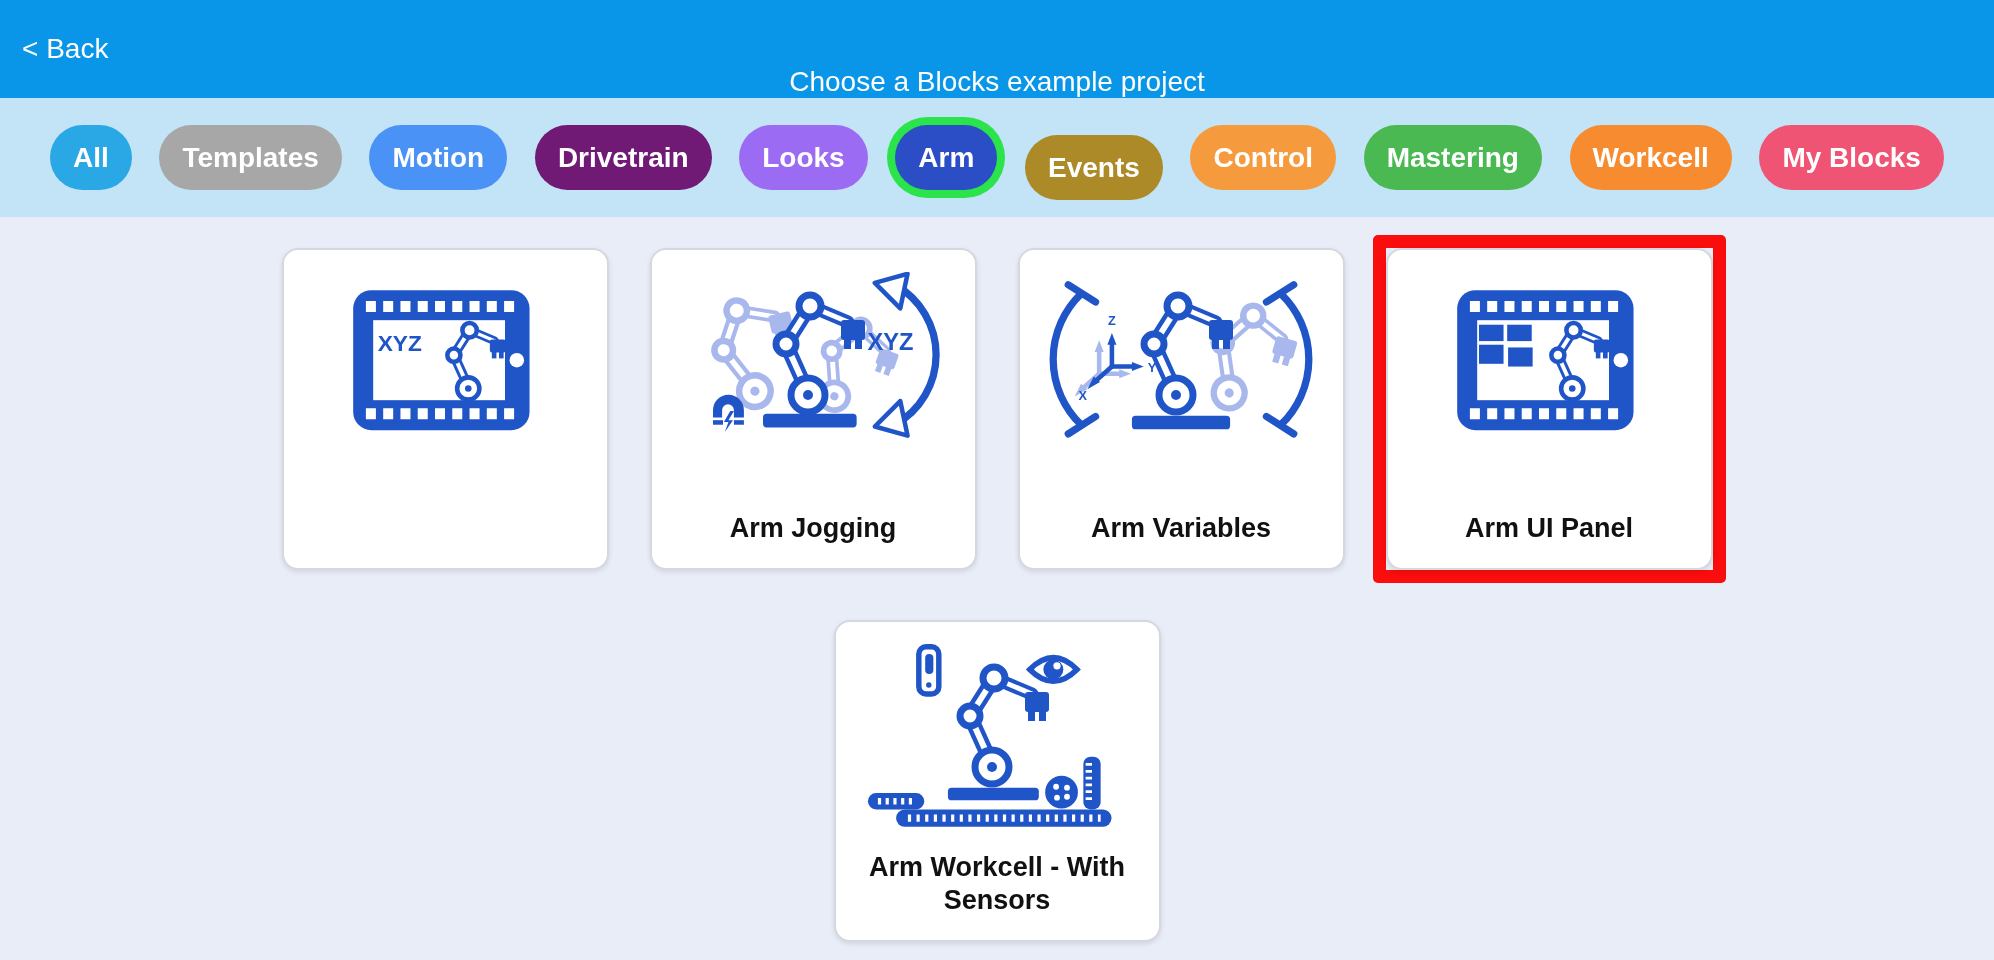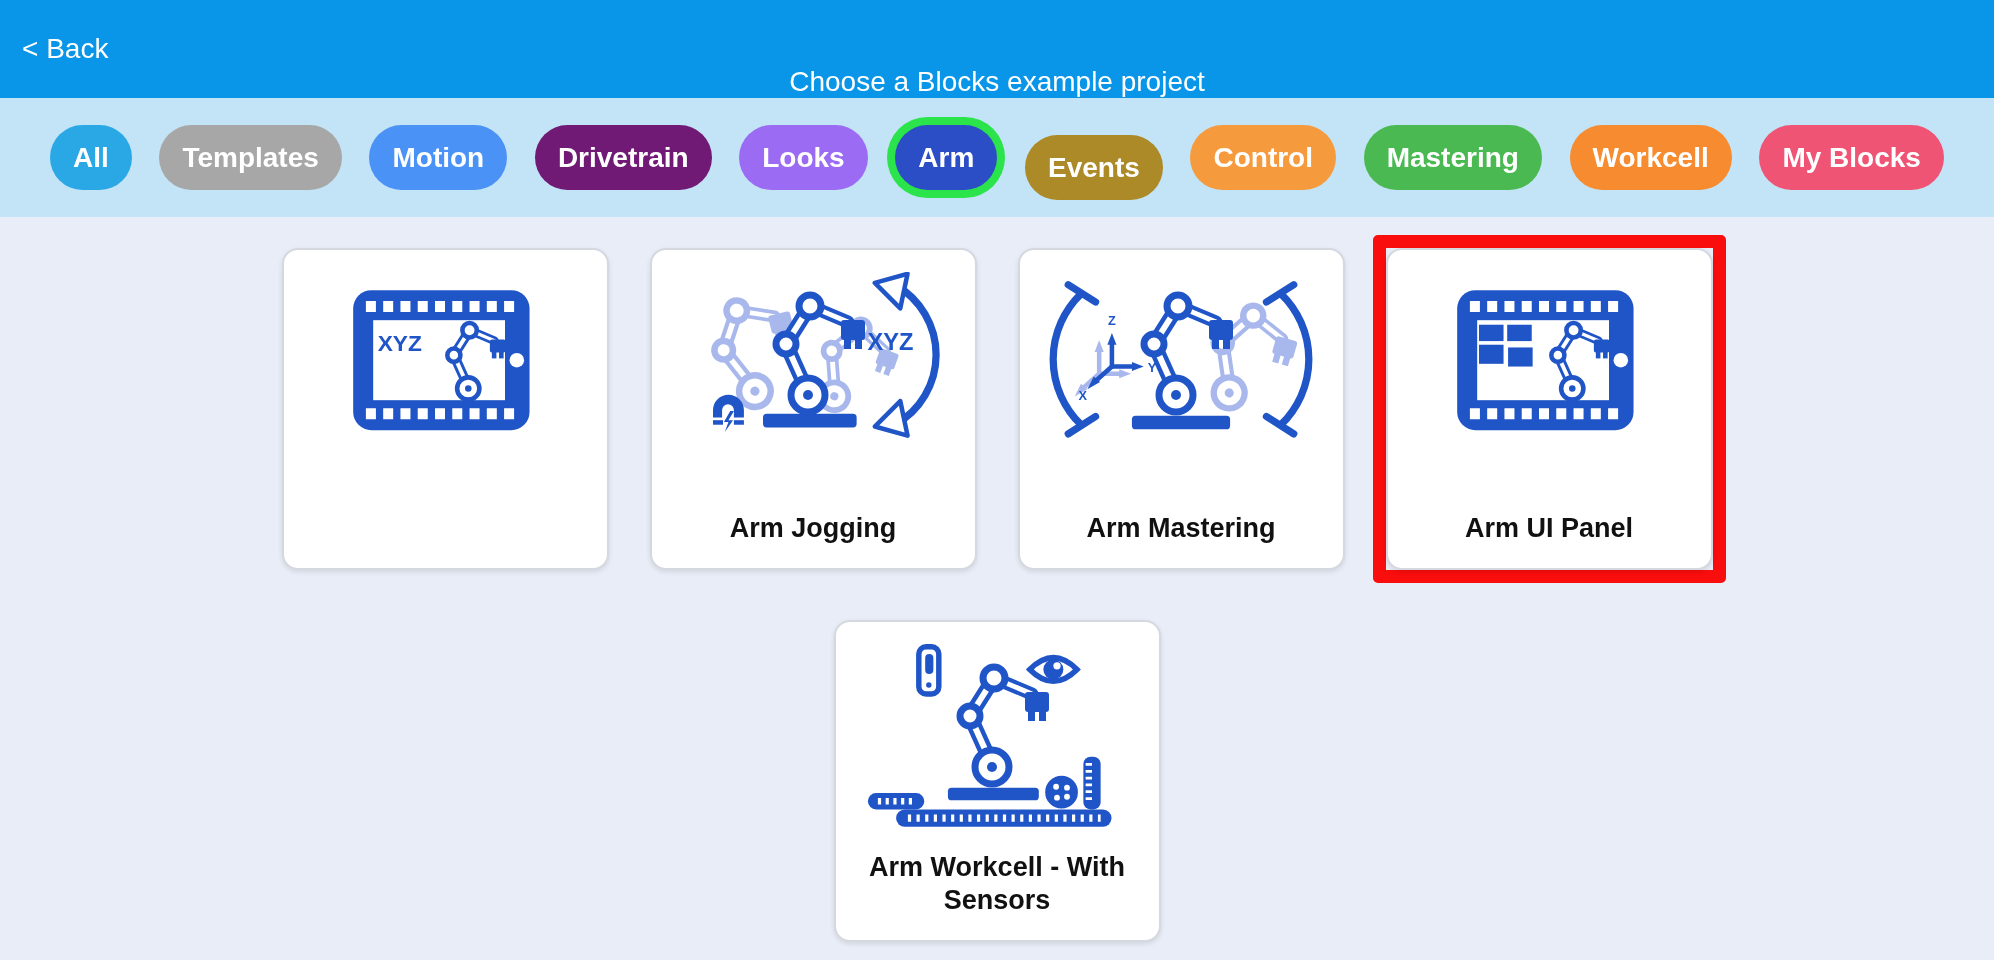--- a/index.html
+++ b/index.html
@@ -182,21 +182,21 @@
           <use href="#g-triad" transform="translate(60,112)" style="color:var(--ghost-blue)"></use>
           <use href="#g-triad" transform="translate(74,104)"></use>
           <text x="74" y="58" font-size="14" font-weight="bold" fill="currentColor" text-anchor="middle">Z</text>
           <text x="118" y="110" font-size="14" font-weight="bold" fill="currentColor" text-anchor="middle">Y</text>
           <text x="42" y="141" font-size="14" font-weight="bold" fill="currentColor" text-anchor="middle">X</text>
           <use href="#g-arm" transform="translate(148,30) rotate(16 55 103)" style="color:var(--ghost-blue)"></use>
           <rect x="96" y="158" width="108" height="15" rx="4" fill="currentColor"></rect>
           <use href="#g-arm" transform="translate(84,22) scale(1.1)"></use>
         </svg>
       </div>
-      <div class="card-label">Arm Mastering</div>
+      <div class="card-label">Arm Variables</div>
     </div>
 
     <div class="hl-frame">
       <div class="card">
         <div class="card-icon">
           <svg class="icon-svg" viewBox="0 0 300 220">
             <use href="#g-tablet"></use>
             <rect x="73" y="58" width="27" height="18" fill="currentColor"></rect>
             <rect x="104" y="58" width="27" height="18" fill="currentColor"></rect>
             <rect x="73" y="80" width="27" height="21" fill="currentColor"></rect>

